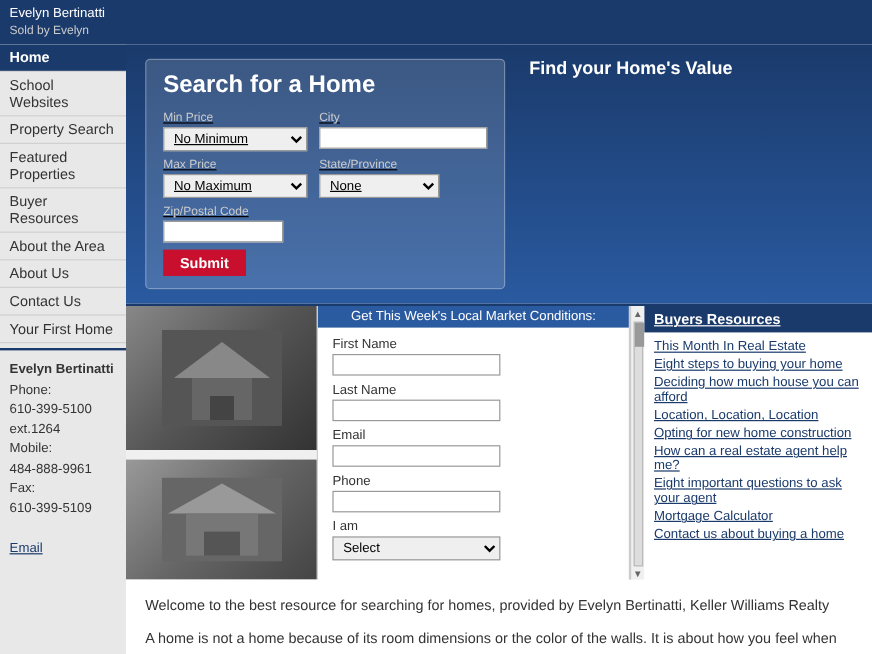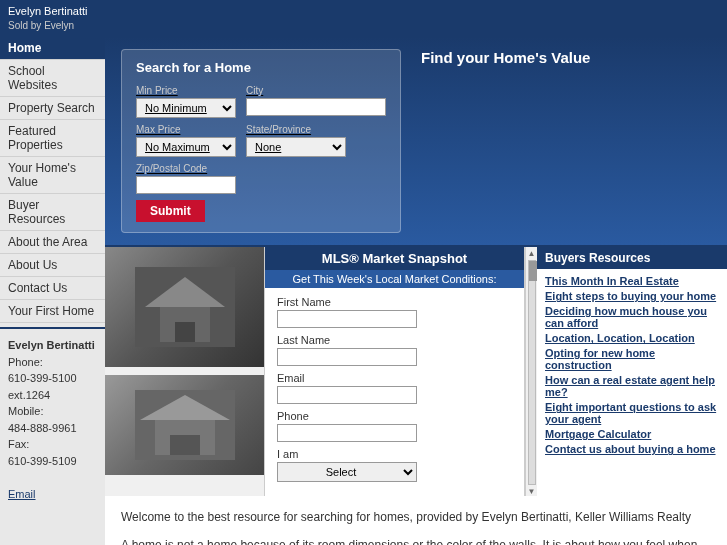--- a/index.html
+++ b/index.html
@@ -22,26 +22,26 @@
     .sidebar-info a { color: #1a3a6b; }
 
     
     #main { flex: 1; display: flex; flex-direction: column; }
 
     
     #top-section { background: linear-gradient(to bottom, #1a3a6b, #2a5aa0); padding: 12px 16px; display: flex; gap: 20px; }
 
     
     .search-form-box { background: rgba(255,255,255,0.15); border: 1px solid rgba(255,255,255,0.3); padding: 10px 14px; border-radius: 4px; min-width: 260px; }
-    .search-form-box h2 { color: #fff; font-size: 13px; margin-bottom: 10px; }
+    .search-form-box h2 { color: #fff; font-size: 20px; margin-bottom: 10px; }
     .form-row { display: flex; gap: 10px; margin-bottom: 6px; }
     .form-field { display: flex; flex-direction: column; text-decoration: underline; }
     .form-field label { color: #ccc; font-size: 10px; margin-bottom: 2px; }
     .form-field select, .form-field input { font-size: 11px; padding: 2px 4px; border: 1px solid #999; }
-    .form-field select { width: 100px; }
+    .form-field select { width: 120px; }
     .form-field.city-field input { width: 140px; }
     .form-field.state-field select { width: 100px; }
     .form-field.zip-field input { width: 100px; }
     .submit-row { margin-top: 4px; }
     .submit-btn { background: #c8102e; color: #fff; border: none; padding: 4px 14px; font-size: 12px; cursor: pointer; font-weight: bold; }
 
     
     .find-value-box { flex: 1; display: flex; flex-direction: row; }
     .find-value-box h2 { color: #fff; font-size: 15px; margin-bottom: 8px; }
     .find-value-content { display: flex; gap: 10px; align-items: flex-start; }
@@ -56,26 +56,26 @@
     .house-img-placeholder { background: linear-gradient(135deg, #888 0%, #555 50%, #333 100%); height: 120px; display: flex; align-items: center; justify-content: center; }
     .house-img-placeholder2 { background: linear-gradient(135deg, #999 0%, #666 50%, #444 100%); height: 100px; margin-top: 8px; display: flex; align-items: center; justify-content: center; }
 
     
     .mls-snapshot { flex: 1; border-right: 1px solid #ccc; background: #fff; }
     .mls-header { background: #1a3a6b; color: #fff; text-align: center; padding: 4px 8px; font-size: 13px; font-weight: bold; }
     .mls-subheader { background: #2a5aa0; color: #fff; text-align: center; padding: 3px 8px; font-size: 11px; }
     .mls-form { padding: 8px 12px; }
     .mls-field { display: flex; flex-direction: column; margin-bottom: 6px; }
     .mls-field label { font-size: 11px; color: #333; }
-    .mls-field input, .mls-field select { border: 1px solid #999; padding: 2px 4px; font-size: 11px; width: 140px; margin-top: 2px; text-align: center; }
+    .mls-field input, .mls-field select { border: 1px solid #999; padding: 2px 4px; font-size: 11px; width: 140px; margin-top: 2px; }
 
     
     .buyers-resources { width: 190px; flex-shrink: 0; background: #fff; }
-    .buyers-header { background: #1a3a6b; color: #fff; padding: 4px 8px; font-size: 12px; font-weight: bold; }
-    .buyers-links { padding: 6px 8px; font-weight: bold; }
+    .buyers-header { background: #1a3a6b; color: #fff; padding: 4px 8px; font-size: 12px; font-weight: bold; text-decoration: underline; }
+    .buyers-links { padding: 6px 8px; }
     .buyers-links a { display: block; color: #1a3a6b; font-size: 11px; text-decoration: underline; margin-bottom: 3px; cursor: pointer; }
 
     
     #content { padding: 12px 16px; font-size: 12px; line-height: 1.6; color: #333; }
     #content p { margin-bottom: 8px; }
 
     .scrollbar-placeholder { width: 12px; background: #f0f0f0; border-left: 1px solid #ccc; display: flex; flex-direction: column; align-items: center; padding-top: 2px; }
     .scroll-arrow { font-size: 8px; color: #666; cursor: pointer; }
     .scroll-track { flex: 1; width: 8px; background: #ddd; margin: 2px 0; border: 1px solid #bbb; }
     .scroll-thumb { width: 8px; height: 20px; background: #999; }
@@ -91,21 +91,20 @@
 </div>
 
 <div id="wrapper">
 
   <div id="sidebar">
     <div id="sidebar-nav">
         <a class="sidebar-nav-item active" href="#">Home</a>
         <a class="sidebar-nav-item" href="#">School Websites</a>
         <a class="sidebar-nav-item" href="#">Property Search</a>
         <a class="sidebar-nav-item" href="#">Featured Properties</a>
-        <a class="sidebar-nav-item" href="#">Your Home's Value</a>
         <a class="sidebar-nav-item" href="#">Buyer Resources</a>
         <a class="sidebar-nav-item" href="#">About the Area</a>
         <a class="sidebar-nav-item" href="#">About Us</a>
         <a class="sidebar-nav-item" href="#">Contact Us</a>
         <a class="sidebar-nav-item" href="#">Your First Home</a>
       </div>
 
     <div class="sidebar-info">
       <div class="name">Evelyn Bertinatti</div>
       <div>Phone:</div>
@@ -185,21 +184,20 @@
             <polygon points="50,5 5,30 95,30" fill="#999"></polygon>
             <rect x="20" y="30" width="60" height="35" fill="#777"></rect>
             <rect x="35" y="45" width="30" height="20" fill="#555"></rect>
           </svg>
         </div>
       </div>
 
       <div class="mid-inner">
 
         <div class="mls-snapshot">
-          <div class="mls-header">MLS® Market Snapshot</div>
           <div class="mls-subheader">Get This Week's Local Market Conditions:</div>
           <div class="mls-form" id="mls-form-container">
               <div class="mls-field">
                 <label>First Name</label>
                 <input type="text" style="">
               </div>
               <div class="mls-field">
                 <label>Last Name</label>
                 <input type="text" style="">
               </div>

